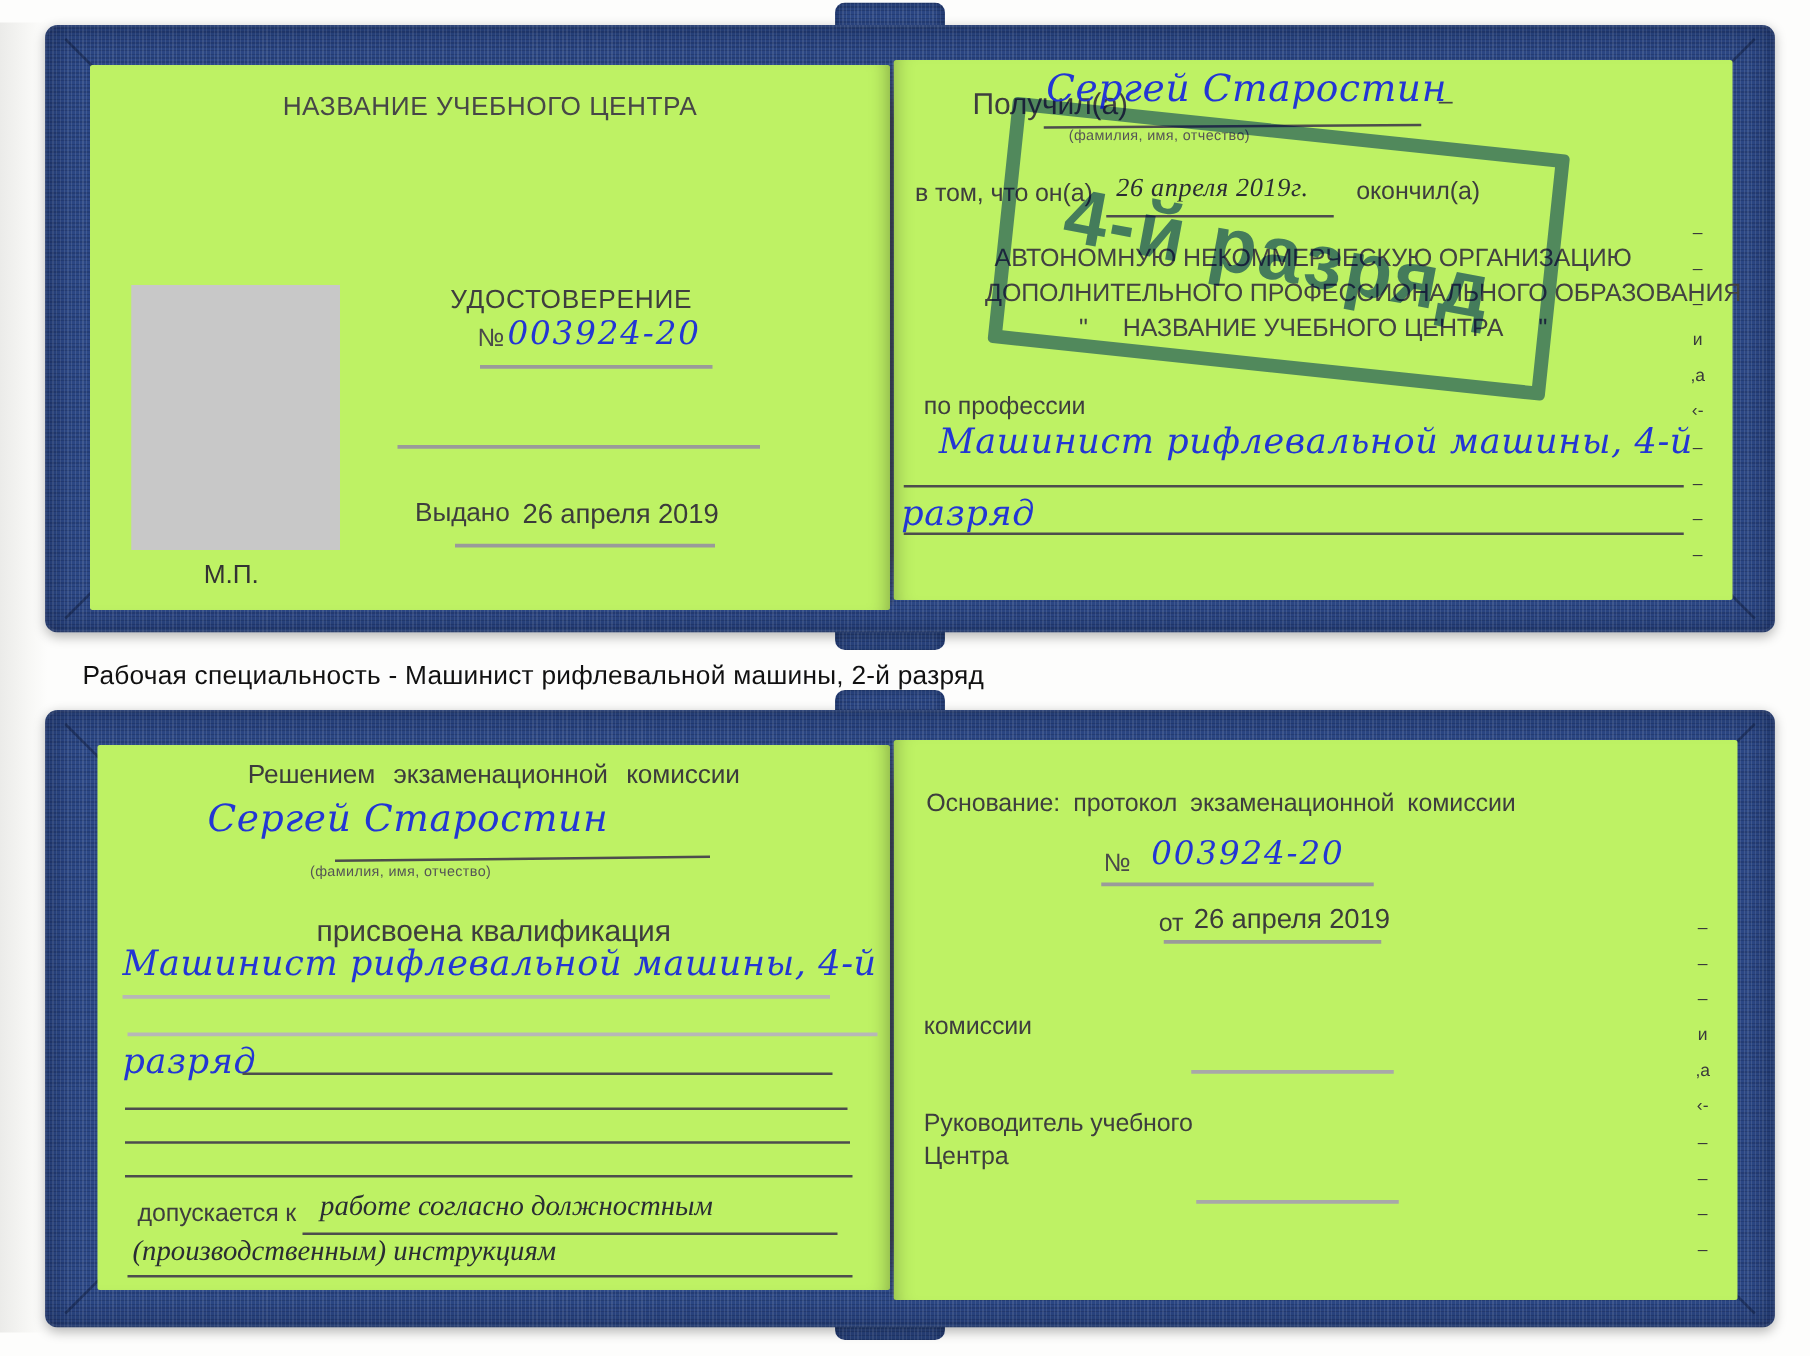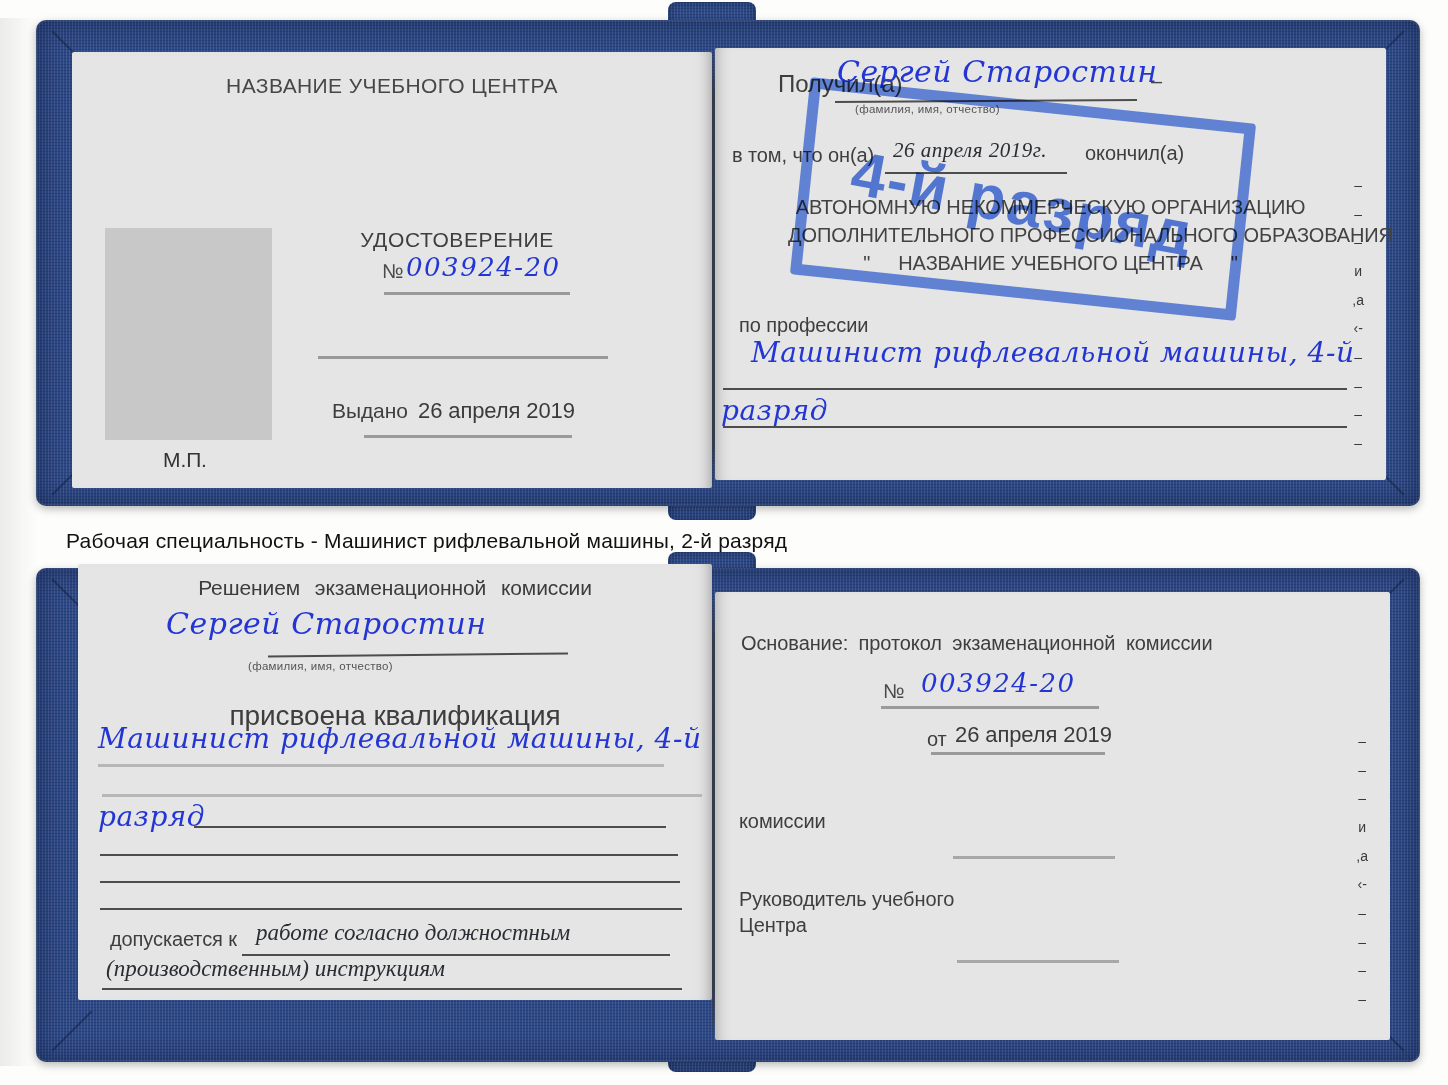--- a/index.html
+++ b/index.html
@@ -26,26 +26,26 @@
     box-shadow: inset 0 0 0 2px rgba(255,255,255,.06),
                 inset 0 0 26px rgba(5,12,35,.45),
                 0 3px 9px rgba(0,0,0,.28);
   }
   .cover.front{ left:36px; top:20px;  width:1384px; height:486px; }
   .cover.back { left:36px; top:568px; width:1384px; height:494px; }
   .tab{ position:absolute; width:88px; height:46px; border-radius:8px; z-index:0;
         box-shadow: inset 0 0 10px rgba(5,12,35,.4); }
   .seam{ position:absolute; width:56px; height:2px; background:rgba(8,16,40,.38); z-index:1; }
   
-  .page{ position:absolute; background:#e5e5e5; z-index:2; border-radius:2px; }
+  .page{ position:absolute; background:#bef264; z-index:2; border-radius:2px; }
   .page.tl{ left:72px;  top:52px;  width:640px; height:436px;
             box-shadow: inset -14px 0 16px -14px rgba(0,0,0,.38); }
   .page.tr{ left:715px; top:48px;  width:671px; height:432px;
             box-shadow: inset 14px 0 16px -14px rgba(0,0,0,.32); }
-  .page.bl{ left:78px;  top:564px; width:634px; height:436px;
+  .page.bl{ left:78px;  top:596px; width:634px; height:436px;
             box-shadow: inset -14px 0 16px -14px rgba(0,0,0,.38); }
   .page.br{ left:715px; top:592px; width:675px; height:448px;
             box-shadow: inset 14px 0 16px -14px rgba(0,0,0,.32); }
   .crease{ position:absolute; width:3px; z-index:3;
     background:linear-gradient(180deg, rgba(60,62,70,.15), rgba(52,55,64,.85) 10%, rgba(52,55,64,.8) 90%, rgba(60,62,70,.15)); }
   .crease.front{ left:712px; top:52px;  height:432px; }
   .crease.back { left:712px; top:596px; height:440px; }
   
   .print{ position:absolute; color:#3e3e3e; letter-spacing:-.1px; white-space:nowrap; }
   .center{ left:0; width:100%; text-align:center; }
@@ -167,21 +167,21 @@
       <div class="seam" style="right:8px; top:30px;  transform:rotate(-45deg);"></div>
       <div class="seam" style="left:8px;  bottom:30px; transform:rotate(-45deg);"></div>
       <div class="seam" style="right:8px; bottom:30px; transform:rotate(45deg);"></div>
     </div>
 
     <div class="page bl">
       <div class="print center" style="top:12px; font-size:21px; word-spacing:9px; color:#3c3c3c;">Решением экзаменационной комиссии</div>
       <span class="hw" style="left:88px; top:42px; font-size:30px;">Сергей Старостин</span>
       <div class="rule thin" style="left:190px; top:90px; width:300px; transform:rotate(-.6deg);"></div>
       <div class="hint" style="left:170px; top:96px; width:260px;">(фамилия, имя, отчество)</div>
-      <div class="print center" style="top:136px; font-size:28px;">присвоена квалификация</div>
+      <div class="print center" style="top:136px; font-size:24px;">присвоена квалификация</div>
       <span class="hw" style="left:20px; top:158px; font-size:28px;">Машинист рифлевальной машины, 4-й</span>
       <div class="rule thick" style="left:20px; top:200px; width:566px;"></div>
       <div class="rule thick" style="left:24px; top:230px; width:600px;"></div>
       <span class="hw" style="left:20px; top:236px; font-size:28px;">разряд</span>
       <div class="rule thin" style="left:116px; top:262px; width:472px;"></div>
       <div class="rule thin" style="left:22px;  top:290px; width:578px;"></div>
       <div class="rule thin" style="left:22px;  top:317px; width:580px;"></div>
       <div class="rule thin" style="left:22px;  top:344px; width:582px;"></div>
       <span class="print" style="left:32px; top:364px; font-size:20px;">допускается к</span>
       <span class="serif-it" style="left:178px; top:356px; font-size:23px;">работе согласно должностным</span>

